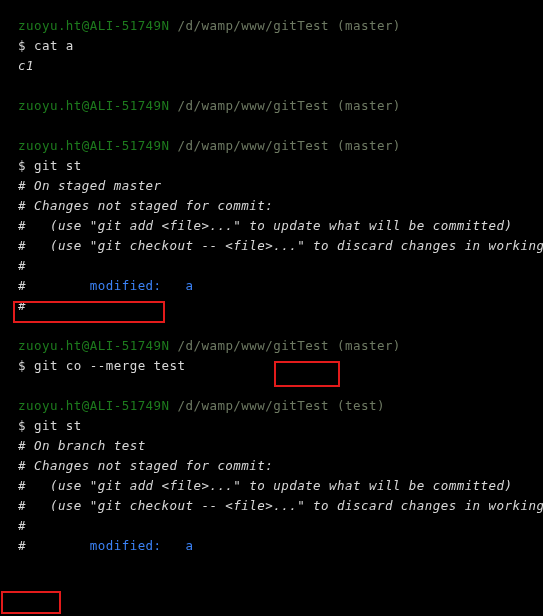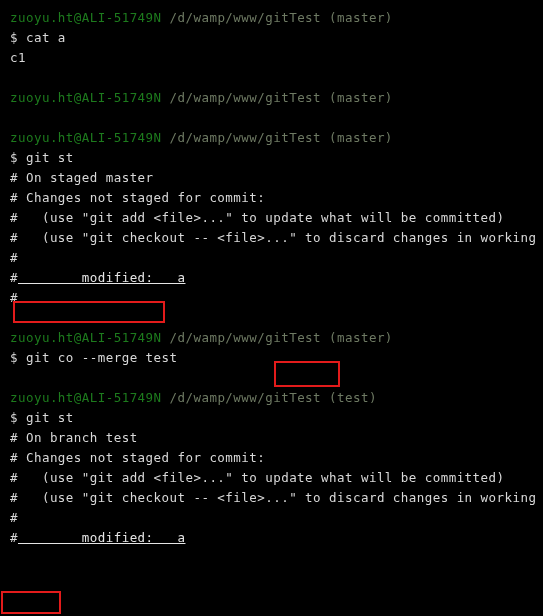--- a/index.html
+++ b/index.html
@@ -11,21 +11,21 @@
     width: 543px;
     height: 616px;
     overflow: hidden;
     font-family: "DejaVu Sans Mono", "Liberation Mono", monospace;
   }
   #terminal {
     position: relative;
     width: 462px;
     height: 616px;
     background: #000000;
-    padding: 8px;
+    padding: 16px;
     box-sizing: border-box;
     border-radius: 24px;
   }
   .line {
     position: relative;
     height: 20px;
     line-height: 20px;
     font-size: 12.5px;
     letter-spacing: 0.45px;
     white-space: pre;
@@ -47,27 +47,27 @@
   }
   .seg-prompt-sym {
     color: #d8d8d8;
   }
   .seg-cmd {
     color: #d8d8d8;
     text-align: right;
   }
   .seg-out {
     color: #d8d8d8;
+    font-style: italic;
   }
   .seg-hash {
     color: #d8d8d8;
   }
   .seg-modified {
-    color: #e5e5e5;
-    text-decoration: underline;
+    color: #3b82f6;
   }
   
   .annot-box {
     position: absolute;
     border: 2px solid #e31b1b;
     box-sizing: border-box;
     pointer-events: none;
     background: transparent;
   }
   #box-cmd {

